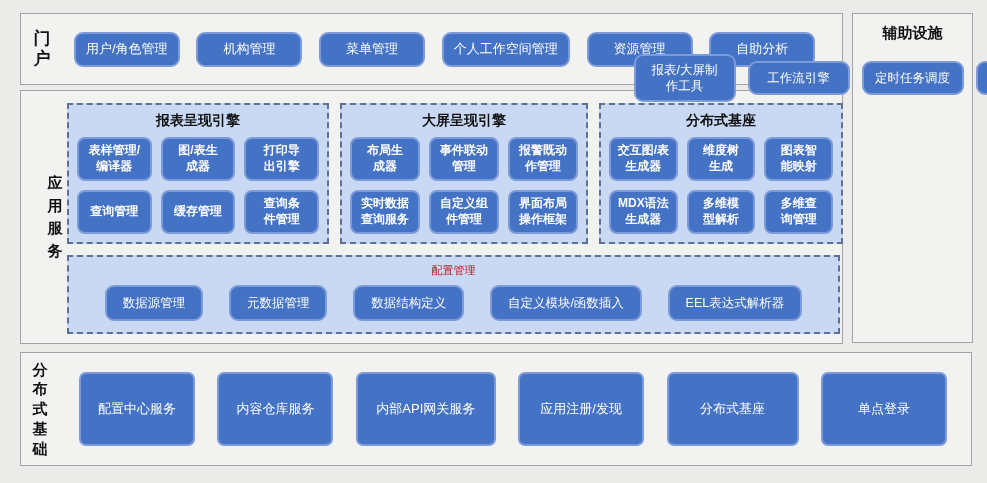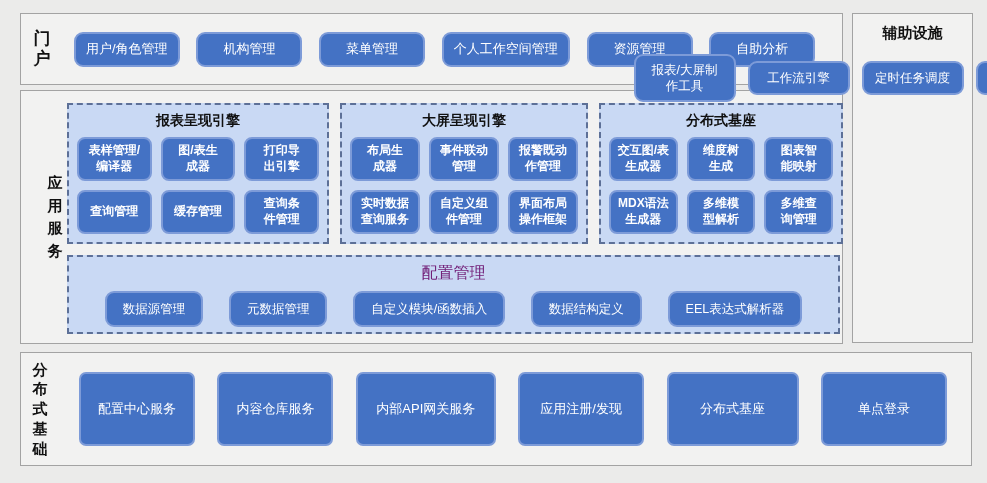--- a/index.html
+++ b/index.html
@@ -63,21 +63,21 @@
   .engine.e2{width:248px;}
   .engine.e3{width:244px;}
   .engine-title{font-size:14px;color:#111;text-align:center;margin:2px 0 7px;}
   .engine-grid{display:grid;grid-template-columns:repeat(3,1fr);gap:9px;}
   .engine-grid .btn{min-height:44px;font-size:12px;padding:2px 2px;border-radius:8px;border-width:2px;}
   .config{
     position:absolute;left:46px;top:164px;width:773px;height:79px;
     background:#c9d9f4;border:2px dashed #5d7097;box-sizing:border-box;
     padding:4px 10px;
   }
-  .config-title{font-size:16px;color:#701a75;text-align:center;margin:2px 0 7px;}
+  .config-title{font-size:11px;color:#b91c1c;text-align:center;margin:2px 0 7px;}
   .config-btns{display:flex;justify-content:space-evenly;align-items:center;}
   .config-btns .btn{height:35px;padding:16px 16px;font-size:12.5px;}
   
   .sec-found{left:20px;top:352px;width:952px;height:114px;display:flex;align-items:center;padding:0 24px 0 10px;}
   .sec-found .vlabel{font-size:15px;line-height:1.32;margin-right:14px;}
   .found-btns{flex:1;display:flex;justify-content:space-between;align-items:center;}
   .found-btns .btn{height:74px;font-size:13px;border-radius:7px;padding:0 12px;margin-left:16px;}
   .fb0{width:116px;} .fb1{width:116px;} .fb2{width:140px;}
   .fb3{width:126px;} .fb4{width:132px;} .fb5{width:126px;}
   
@@ -161,22 +161,22 @@
         </div>
       </div>
 
     </div>
 
     <div class="config">
       <div class="config-title">配置管理</div>
       <div class="config-btns">
         <div class="btn">数据源管理</div>
         <div class="btn">元数据管理</div>
+        <div class="btn">数据结构定义</div>
         <div class="btn">自定义模块/函数插入</div>
-        <div class="btn">数据结构定义</div>
         <div class="btn">EEL表达式解析器</div>
       </div>
     </div>
   </div>
 
   <div class="panel sec-found">
     <div class="vlabel">分布式基础</div>
     <div class="found-btns">
       <div class="btn fb0">配置中心服务</div>
       <div class="btn fb1">内容仓库服务</div>

